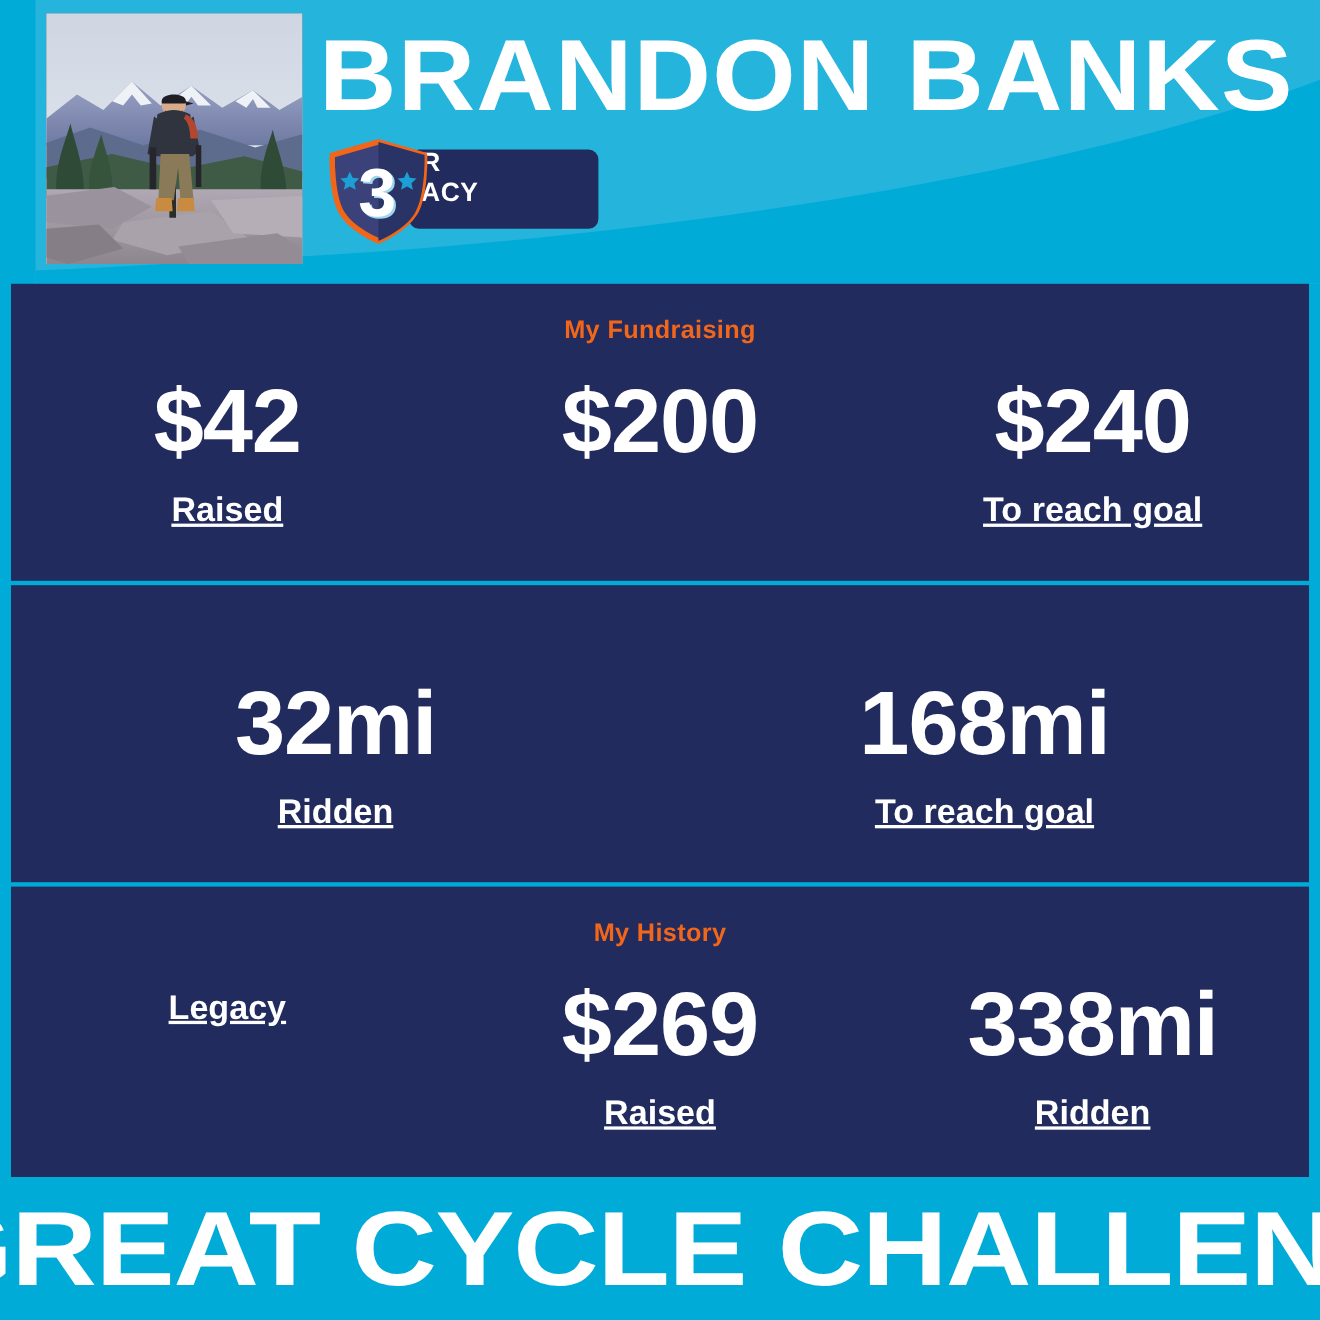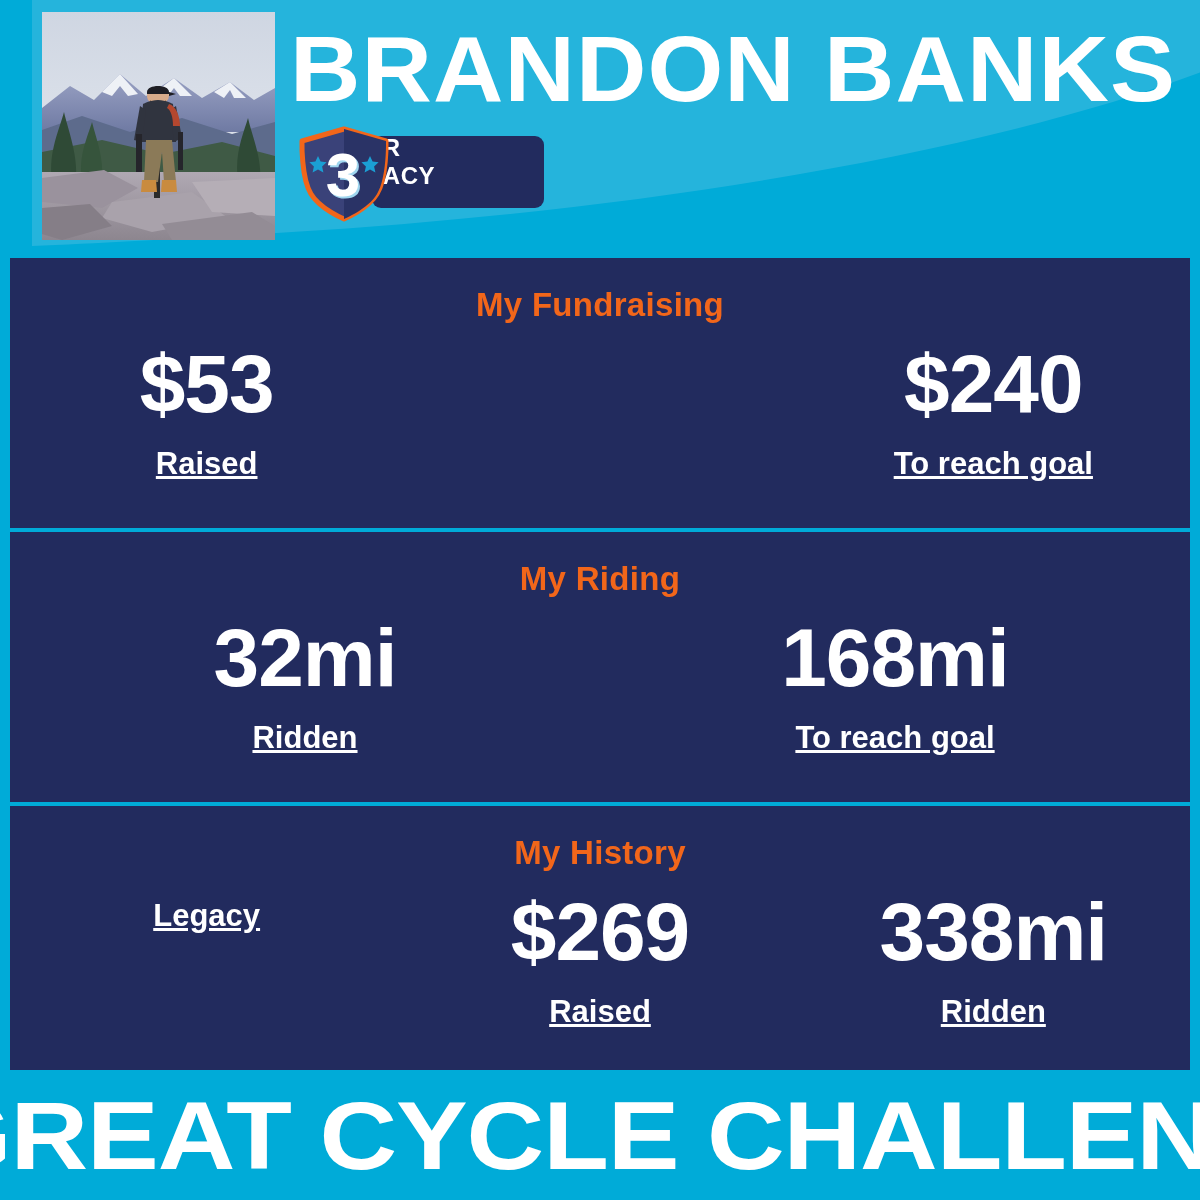--- a/index.html
+++ b/index.html
@@ -131,21 +131,21 @@
   .divider.d0 { top: 270px; }
   .divider.d1 { top: 544px; }
 
   .section-title {
     position: absolute;
     left: 0;
     top: 28px;
     width: 1180px;
     text-align: center;
     color: #f2661a;
-    font-size: 33px;
+    font-size: 23px;
     font-weight: bold;
     letter-spacing: 0.3px;
   }
 
   .stats-row {
     position: absolute;
     left: 0;
     top: 78px;
     width: 1180px;
     display: flex;
@@ -286,36 +286,36 @@
       </div>
     </div>
   </div>
 
   <div class="panel">
 
     <div class="section s0">
       <div class="section-title">My Fundraising</div>
       <div class="stats-row">
         <div class="stat">
-          <div class="stat-value">$53</div>
+          <div class="stat-value">$42</div>
           <div class="stat-label">Raised</div>
         </div>
         <div class="stat">
+          <div class="stat-value">$200</div>
         </div>
         <div class="stat">
           <div class="stat-value">$240</div>
           <div class="stat-label">To reach goal</div>
         </div>
       </div>
     </div>
 
     <div class="divider d0"></div>
 
     <div class="section s1">
-      <div class="section-title">My Riding</div>
       <div class="stats-row">
         <div class="stat">
           <div class="stat-value">32mi</div>
           <div class="stat-label">Ridden</div>
         </div>
         <div class="stat">
           <div class="stat-value">168mi</div>
           <div class="stat-label">To reach goal</div>
         </div>
       </div>

